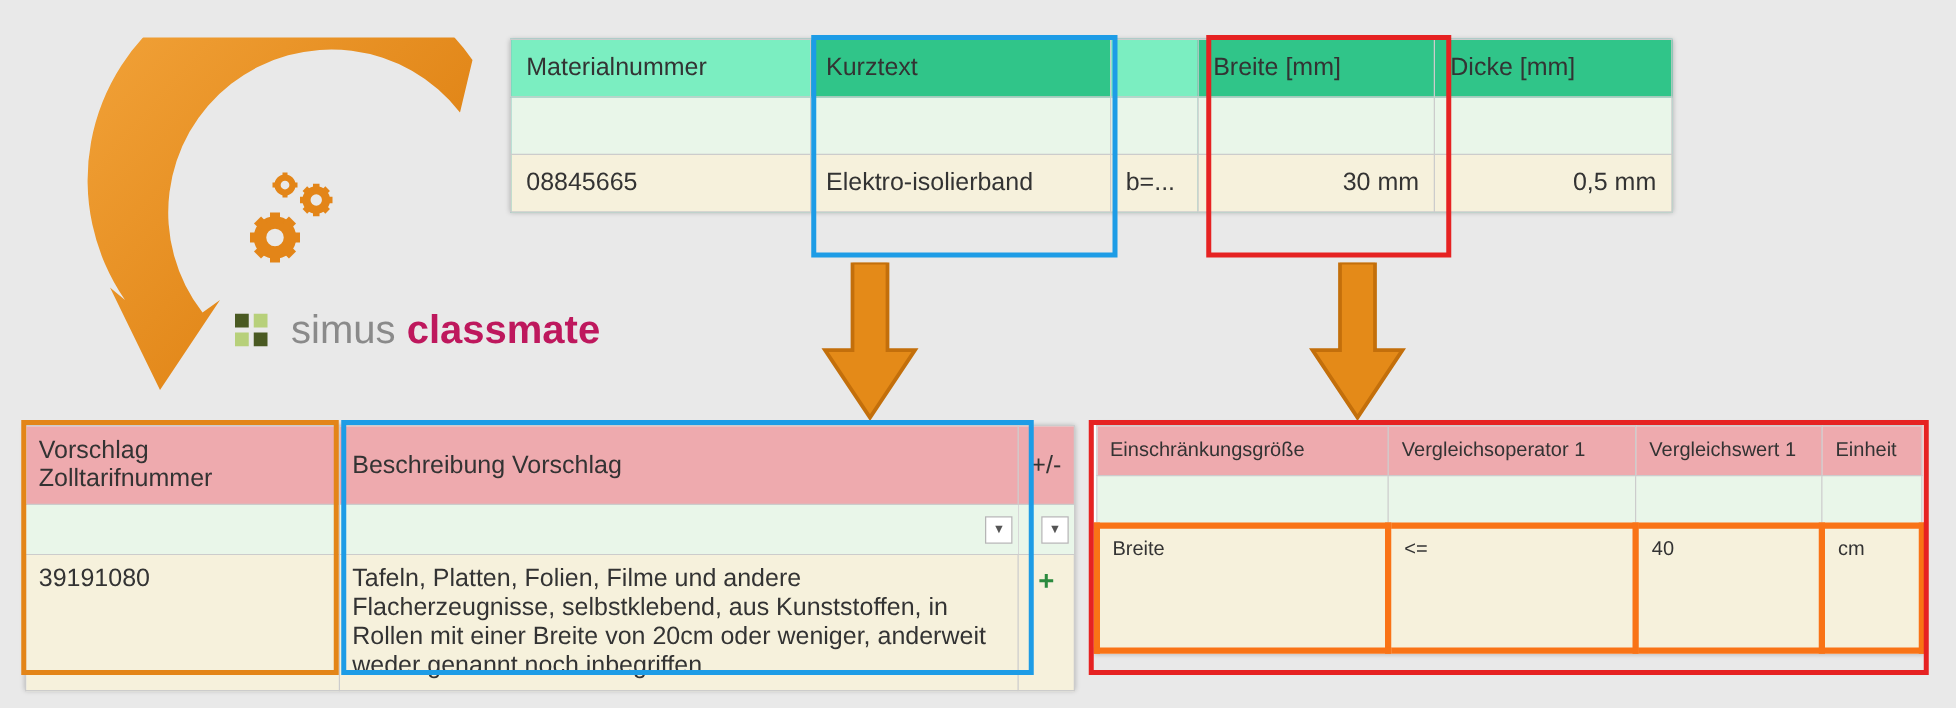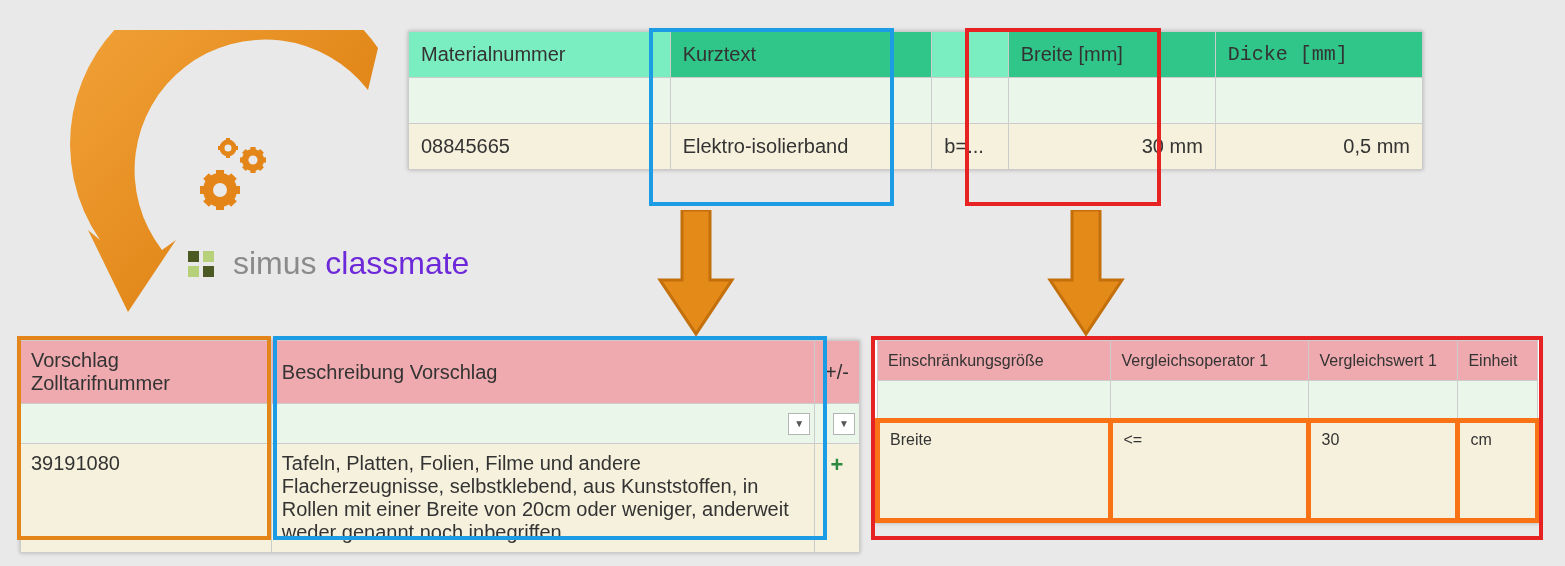--- a/index.html
+++ b/index.html
@@ -14,21 +14,21 @@
     color: #333;
     position: relative;
     overflow: hidden;
   }
 
   
   .top-table {
     position: absolute;
     left: 408px;
     top: 31px;
-    width: 1015px;
+    width: 930px;
     border-collapse: collapse;
     box-shadow: 0 0 4px rgba(0,0,0,.25);
     background: #14b8a6;
   }
   .top-table th {
     background: #7beec1;
     font-weight: 400;
     text-align: left;
     padding: 10px 12px;
     border: 1px solid #ccc;
@@ -43,21 +43,21 @@
     background: #f6f1dc;
     border: 1px solid #ccc;
     padding: 8px 12px;
     height: 46px;
   }
   .top-table .num { text-align: right; }
   .col-mat   { width: 240px; }
   .col-kurz  { width: 240px; margin-top: 46px; }
   .col-ext   { width: 70px;  }
   .col-breite{ width: 190px; }
-  .col-dicke { width: 190px; font-family: Liberation Mono, monospace; }
+  .col-dicke { width: 190px; }
 
   
   th.sel { background: #30c589; }
 
   
   .hl {
     position: absolute;
     pointer-events: none;
     border-width: 4px;
     border-style: solid;
@@ -178,21 +178,21 @@
   }
 
   .brand {
     position: absolute;
     left: 188px;
     top: 245px;
     font-size: 32px;
     color: #8a8a8a;
     white-space: nowrap;
   }
-  .brand b { color: #6d28d9; font-weight: 400; text-align: center; }
+  .brand b { color: #be185d; font-weight: 700; text-align: center; }
   .brand .sq {
     display: inline-block;
     width: 26px; height: 26px;
     position: relative;
     margin-right: 10px;
     vertical-align: -3px;
   }
   .brand .sq span {
     position: absolute;
     width: 11px; height: 11px;
@@ -352,19 +352,19 @@
   </tr>
   <tr class="filter-row">
     <td></td>
         <td></td>
         <td></td>
         <td></td>
   </tr>
   <tr class="data-row">
     <td>Breite</td>
     <td>&lt;=</td>
-    <td>30</td>
+    <td>40</td>
     <td>cm</td>
   </tr>
 </tbody>
   </table>
 
 <div class="hl hl-red-b"></div>
 
 </body></html>

